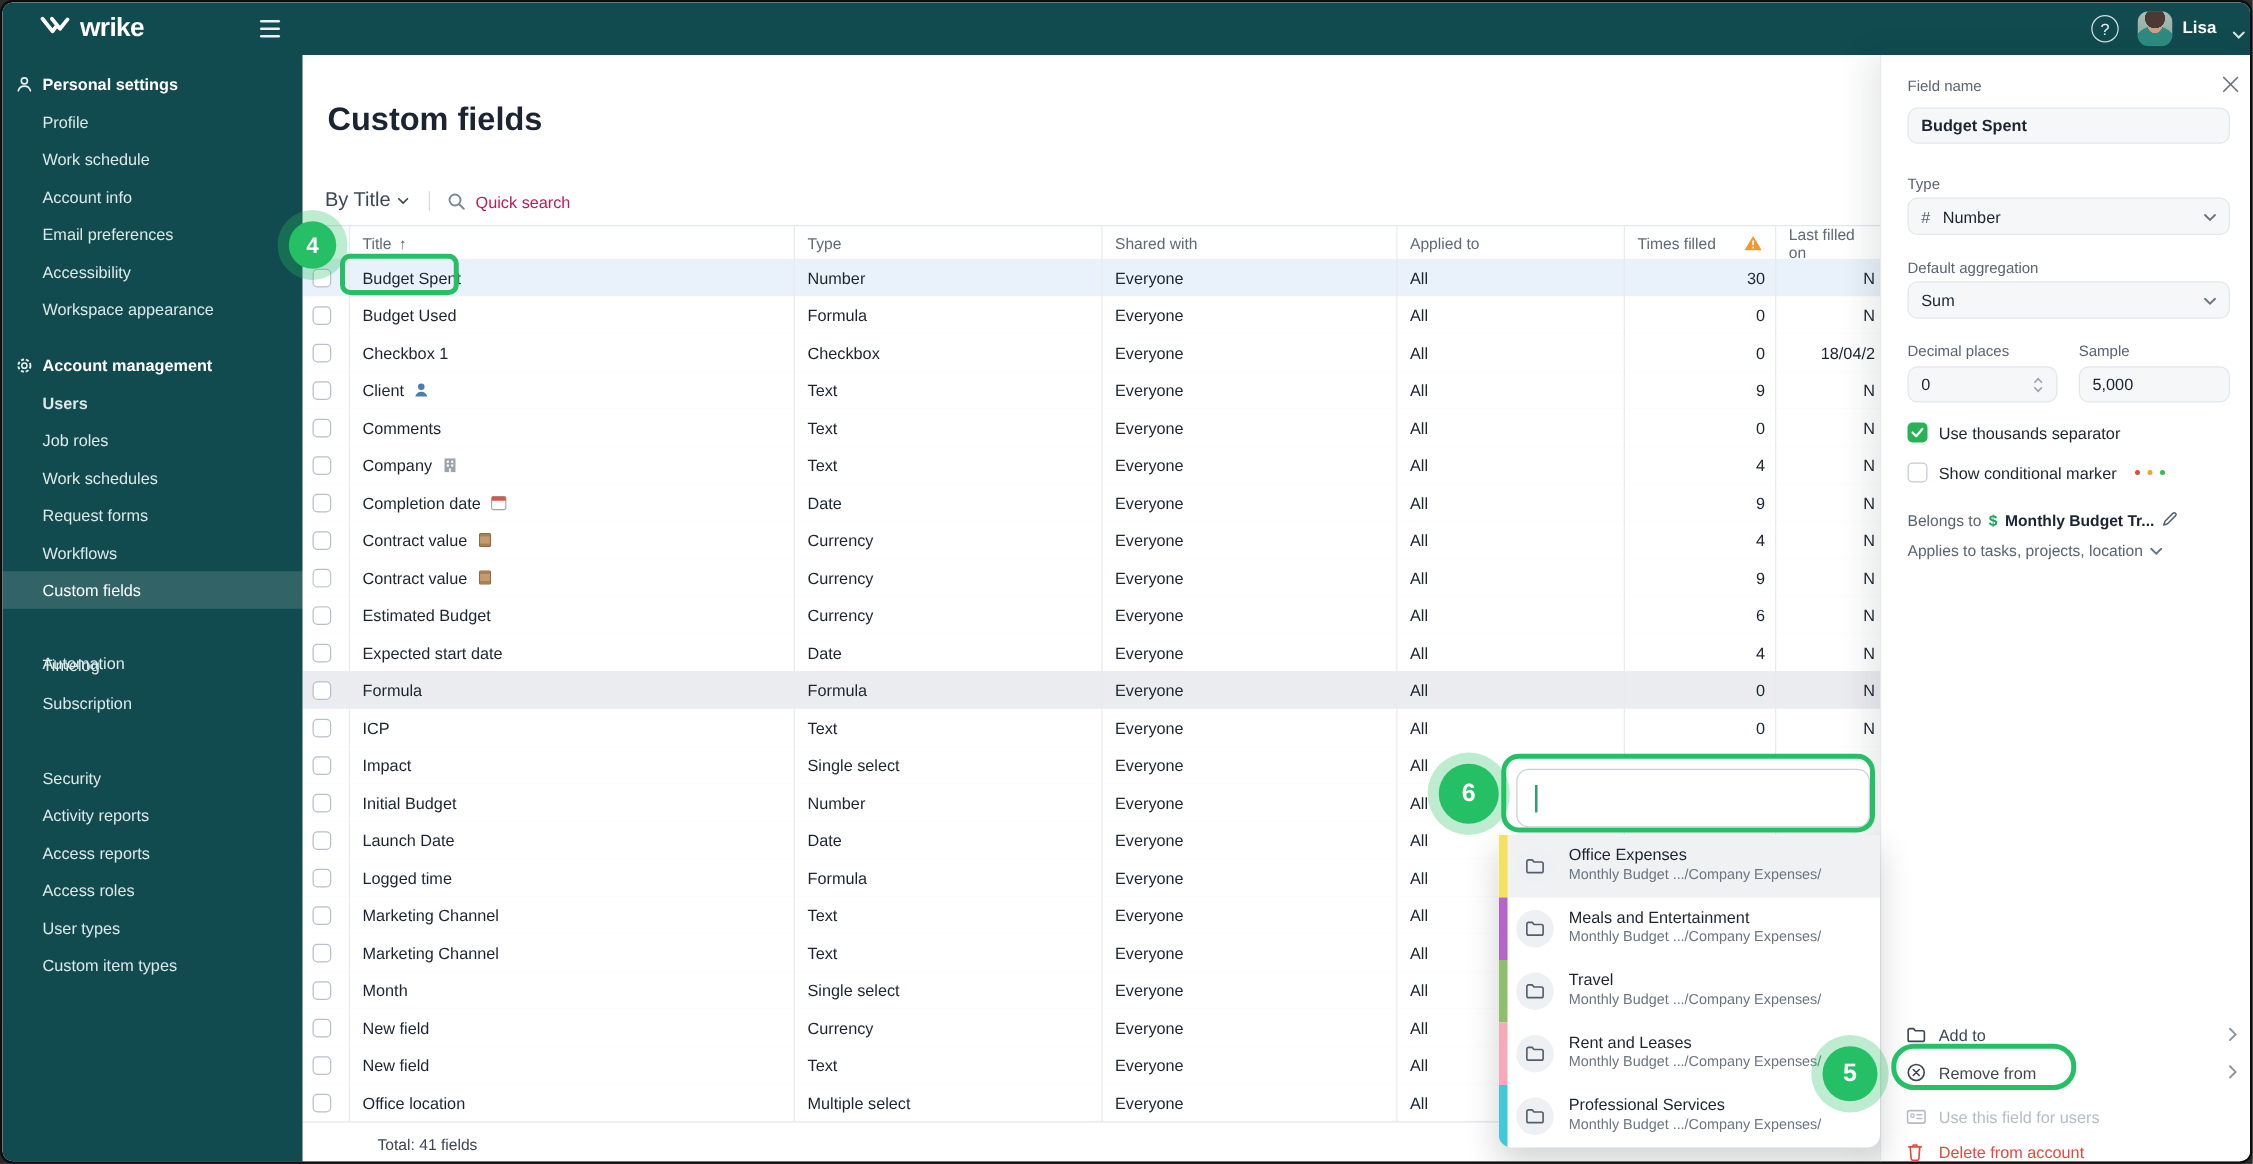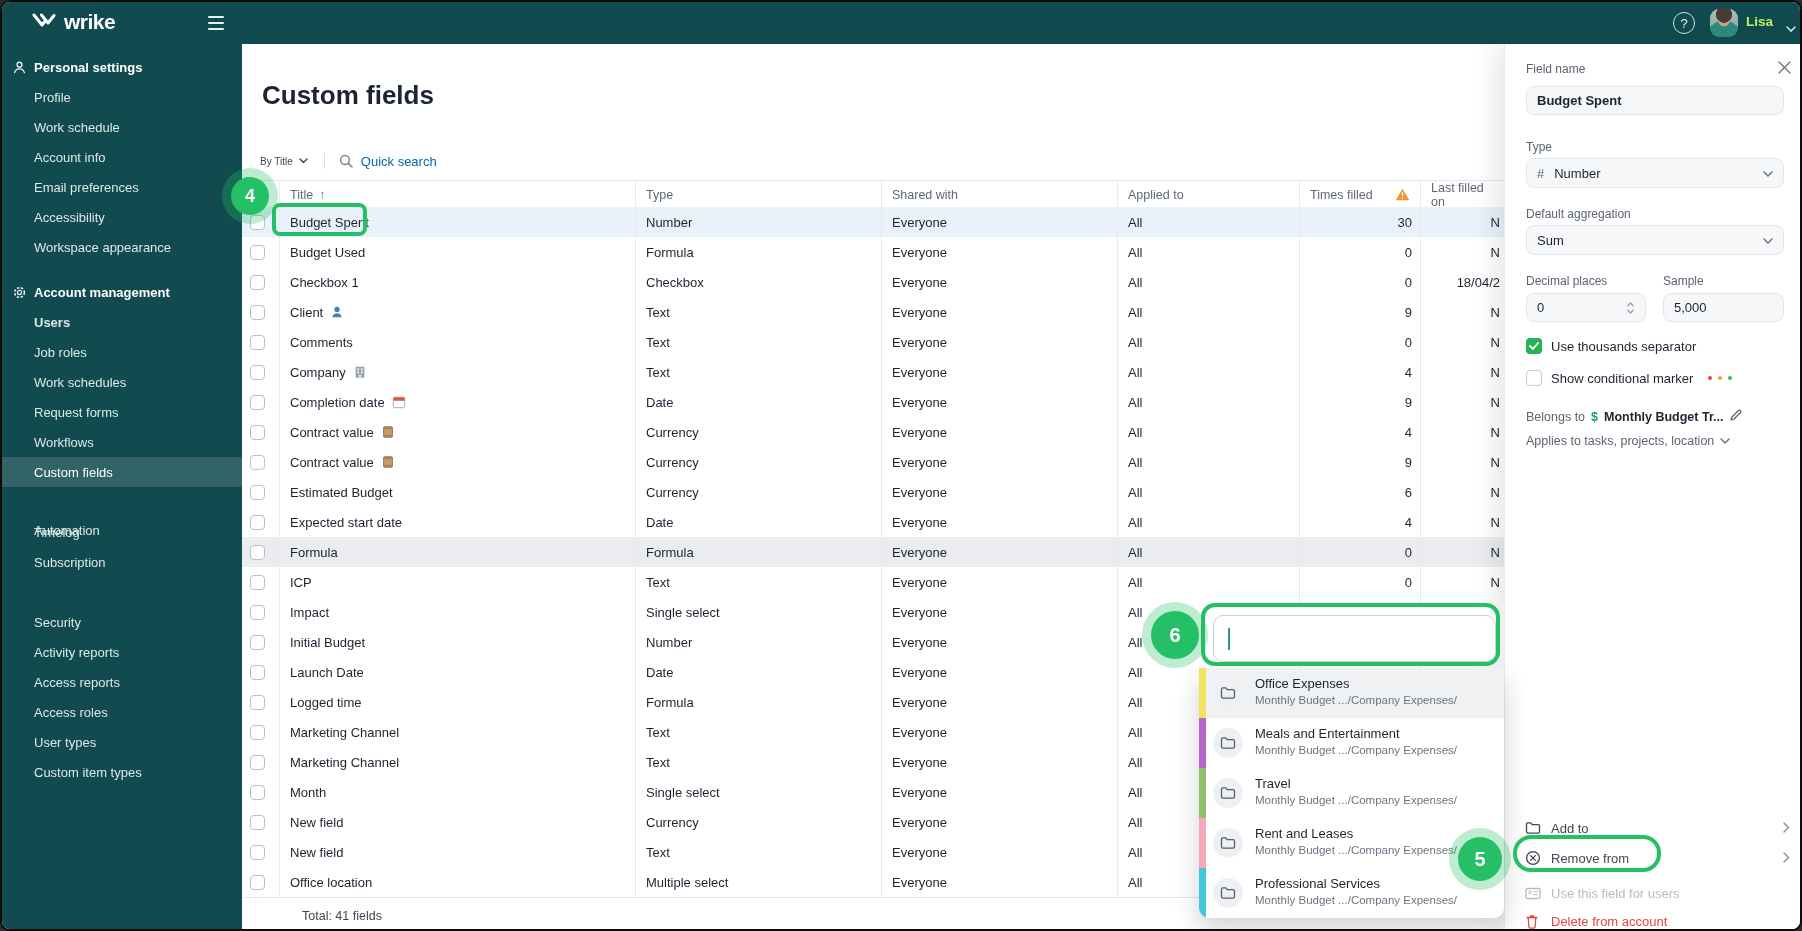--- a/index.html
+++ b/index.html
@@ -13,32 +13,32 @@
   .logo-text{font-size:21px;font-weight:700;letter-spacing:-0.5px;}
   .burger{left:206px;top:14px;width:16px;height:14px;display:flex;flex-direction:column;justify-content:space-between;cursor:pointer;}
   .burger span{display:block;height:2px;background:#e9f1f1;border-radius:1px;}
   .help-circle{left:1671px;top:10px;width:22px;height:22px;border:1.6px solid #cfe0e0;border-radius:50%;
                color:#e8f2f2;font-size:13px;display:flex;align-items:center;justify-content:center;box-sizing:border-box;}
   .avatar{left:1708px;top:7px;width:28px;height:28px;border-radius:9px;overflow:hidden;
           background:radial-gradient(circle at 50% 20%,#4a3a33 0 30%,transparent 31%),
                      radial-gradient(circle at 50% 42%,#c9a287 0 26%,transparent 27%),
                      radial-gradient(circle at 50% 108%,#2e8b80 0 55%,transparent 56%),
                      linear-gradient(#a8bcb4,#8ba69e);}
-  .user-name{left:1744px;top:12px;color:#bef264;font-size:13.5px;font-weight:700;}
+  .user-name{left:1744px;top:12px;color:#ffffff;font-size:13.5px;font-weight:700;}
   .user-chev{left:1784px;top:17px;color:#d7e4e4;}
   .sb-row{left:0;width:240px;height:30px;display:flex;align-items:center;color:#dde8e8;font-size:13px;cursor:pointer;}
   .sb-row.header{font-weight:700;color:#fff;padding-left:10px;gap:7px;cursor:default;}
   .sb-row.item{padding-left:32px;align-items:center;}
   .sb-row.selected{background:rgba(255,255,255,0.14);color:#fff;}
   
   #main-title{left:260px;top:78px;font-size:26px;font-weight:700;color:#1b2430;z-index:1;}
   #toolbar{left:258px;top:148px;height:22px;display:flex;align-items:center;z-index:1;}
-  .sortby{display:flex;align-items:center;gap:6px;font-size:10px;color:#3d4754;cursor:pointer;}
+  .sortby{display:flex;align-items:center;gap:6px;font-size:16px;color:#3d4754;cursor:pointer;}
   .tb-div{width:1px;height:16px;background:#d9dde2;margin:0 14px 0 16px;}
-  .qsearch{display:flex;align-items:center;gap:8px;color:#0369a1;font-size:13px;cursor:text;}
+  .qsearch{display:flex;align-items:center;gap:8px;color:#be185d;font-size:13px;cursor:text;}
   
   #table{left:240px;top:178px;width:1262px;height:753px;z-index:1;}
   .trow{position:absolute;left:0;width:1262px;height:30px;border-bottom:1px solid #edeff2;background:#fff;}
   .trow.head{height:27px;border-top:1px solid #e3e6ea;border-bottom:1px solid #e3e6ea;}
   .trow.selected{background:#e9f1fb;}
   .trow.hover{background:#ebecf0;}
   .cell{position:absolute;top:0;height:100%;display:flex;align-items:center;font-size:13px;color:#1b2430;box-sizing:border-box;padding-left:10px;overflow:hidden;}
   .cell.bl{border-left:1px solid #e8eaee;}
   .head .cell{font-size:12.5px;color:#5f6a78;}
   .c1{left:0;width:37px;padding-left:8px;}

